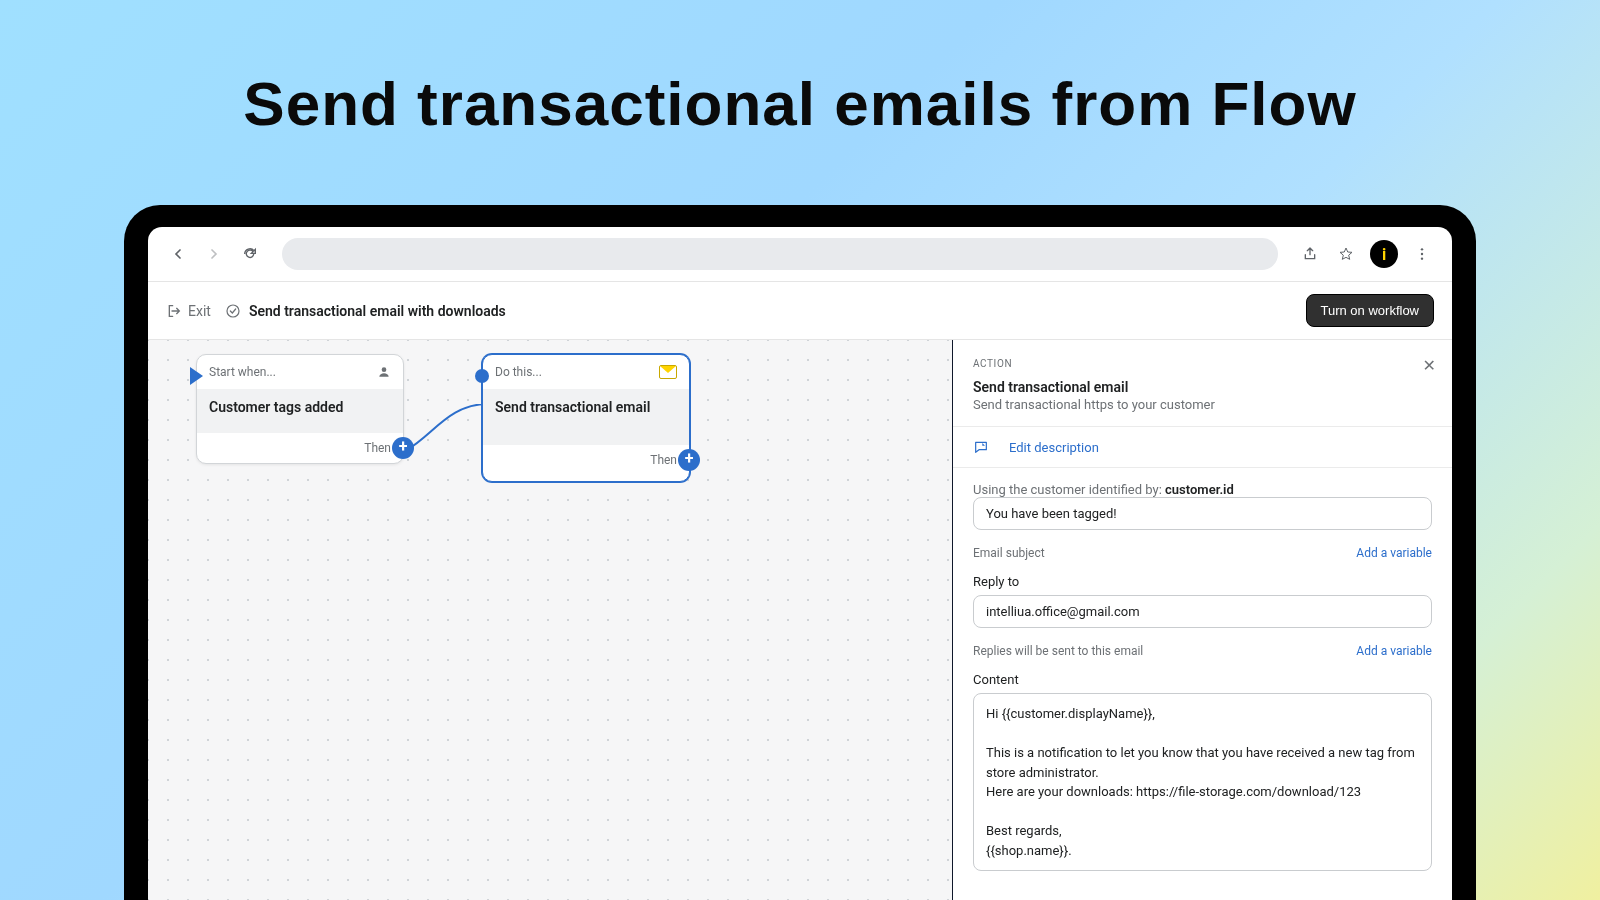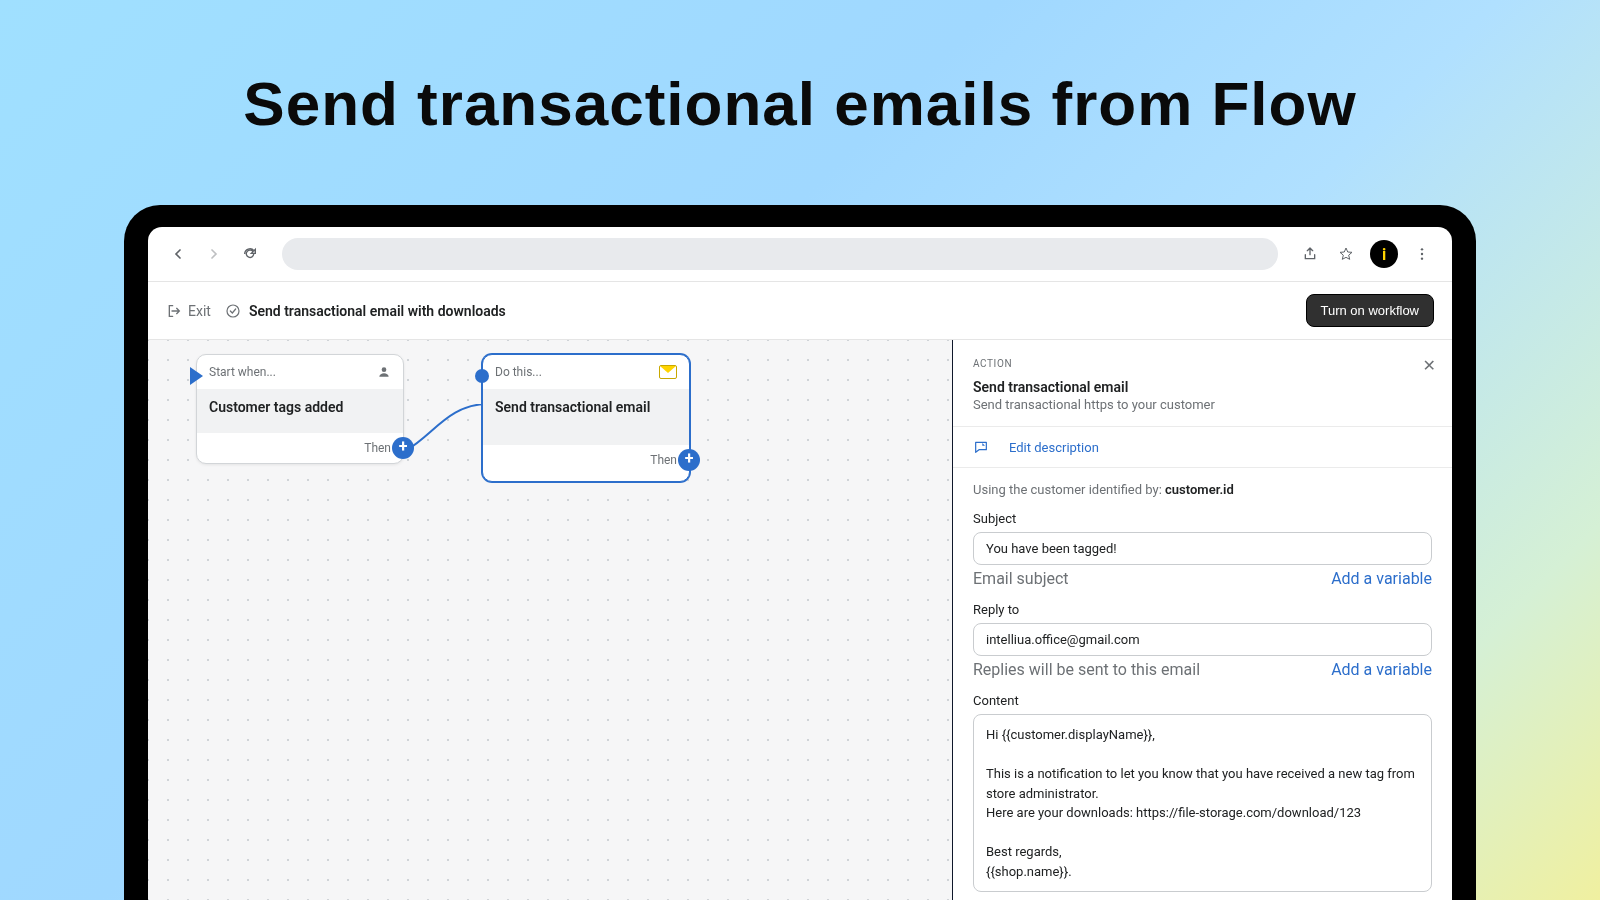--- a/index.html
+++ b/index.html
@@ -301,22 +301,22 @@
   font-size: 13px;
   color: #202223;
   min-height: 120px;
   line-height: 1.5;
   white-space: pre-wrap;
   font-family: inherit;
 }
 .help-row {
   display: flex;
   justify-content: space-between;
-  margin-top: 4px;
-  font-size: 16px;
+  margin-top: 16px;
+  font-size: 12px;
 }
 .help-row .help {
   color: #6d7175;
 }
 .help-row .link {
   color: #2c6ecb;
   cursor: pointer;
 }
 svg { display: block; }
 </style>
@@ -435,21 +435,20 @@
               <path d="M14 6l4 4-4 0z" fill="#2c6ecb"></path>
             </svg>
           <span>Edit description</span>
         </div>
 
         <div class="field-section">
           <div class="identified">
             <span>Using the customer identified by: </span><b>customer.id</b>
           </div>
 
-          <div class="label">Subject</div>
           <input class="input" value="You have been tagged!" style="">
           <div class="help-row">
             <span class="help">Email subject</span>
             <span class="link">Add a variable</span>
           </div>
 
           <div class="label">Reply to</div>
           <input class="input" value="intelliua.office@gmail.com" style="">
           <div class="help-row">
             <span class="help">Replies will be sent to this email</span>

